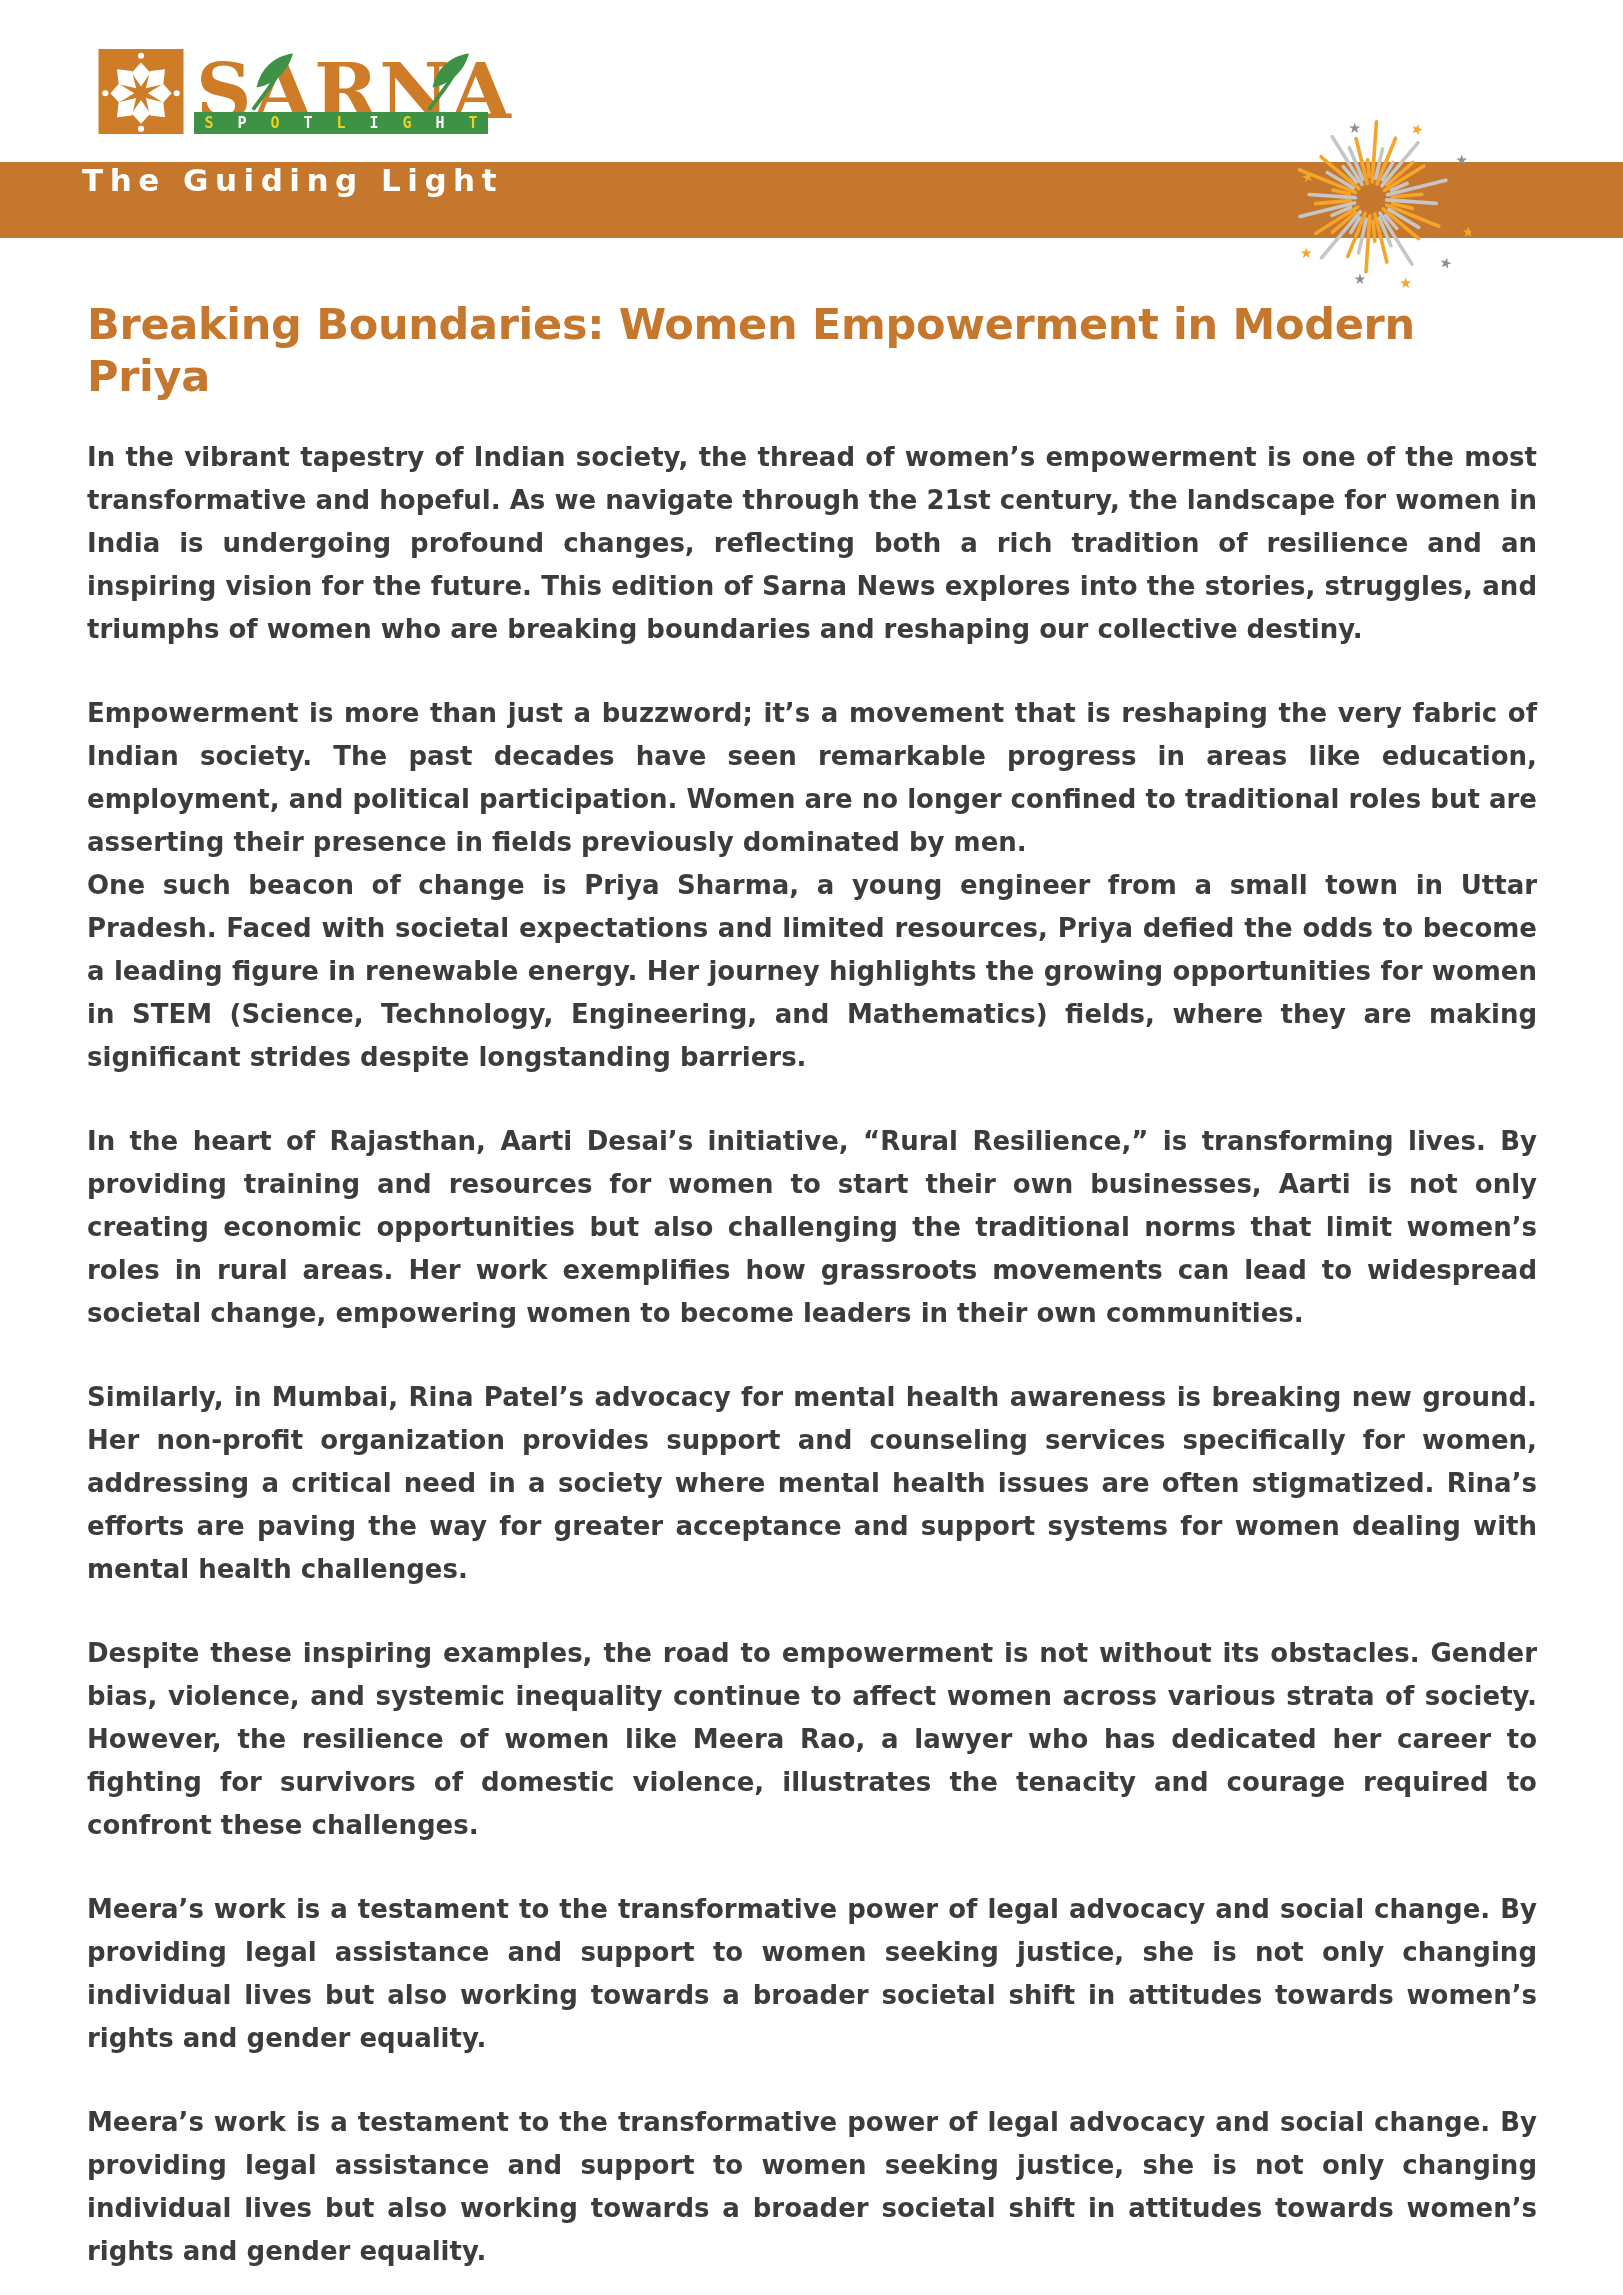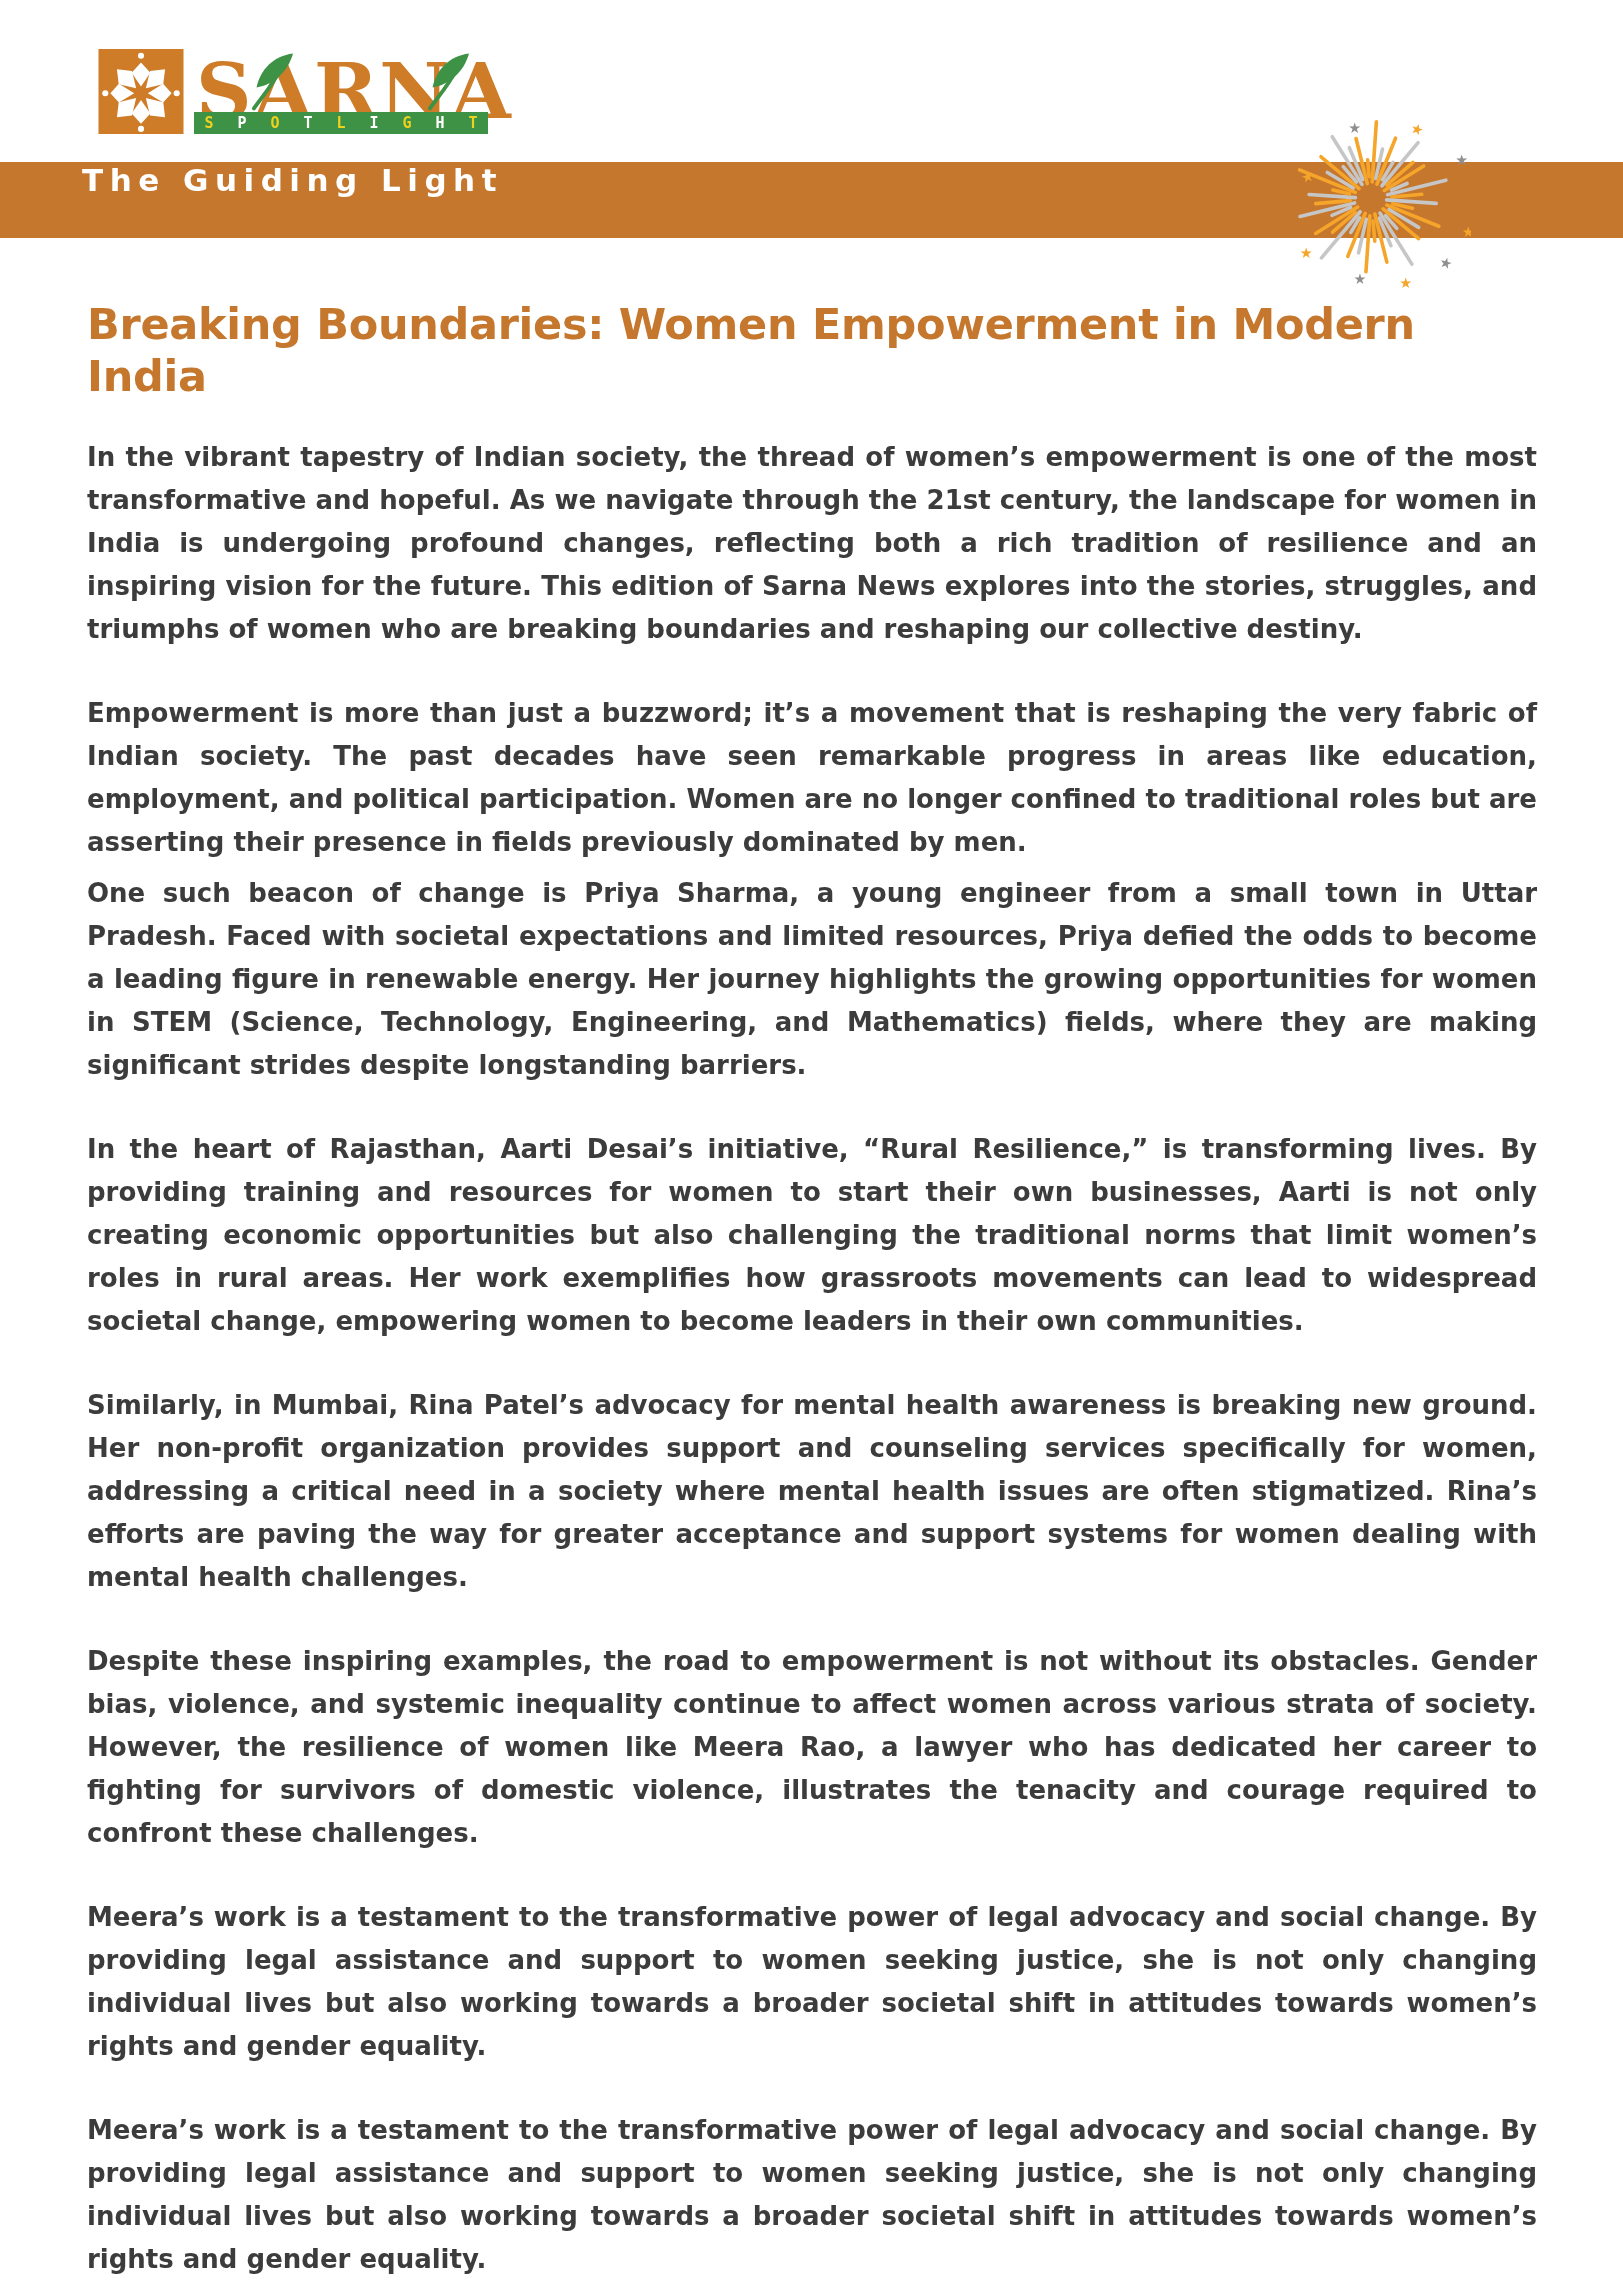--- a/index.html
+++ b/index.html
@@ -46,21 +46,21 @@
   
   .content{position:absolute;left:87px;top:298px;width:1450px;}
   h1.article-title{
     margin:0 0 34px 0;font-size:43px;line-height:52px;font-weight:700;
     color:var(--accent);letter-spacing:-0.3px;
   }
   .article-body p{
     margin:0 0 41px 0;font-size:26px;line-height:43px;color:var(--body-text);
     text-align:justify;font-weight:700;
   }
-  .article-body p.no-gap{margin-bottom:8px;}
+  .article-body p.no-gap{margin-bottom:0;}
 </style>
 </head>
 <body>
 
 <header>
 
   <svg class="logo-mark" viewBox="0 0 100 100" aria-hidden="true">
     <rect x="0" y="0" width="100" height="100" fill="var(--logo-orange)"></rect>
 
     <polygon points="50,44 61,28 50,16 39,28" fill="#fff"></polygon>
@@ -154,21 +154,21 @@
     <text x="276" y="90" fill="var(--star-g)" font-size="16">★</text>
     <text x="286" y="200" fill="var(--fw-o)" font-size="20">★</text>
     <text x="252" y="248" fill="var(--star-g)" font-size="24" transform="rotate(14 262 240)">★</text>
     <text x="38" y="232" fill="var(--fw-o)" font-size="22">★</text>
     <text x="120" y="272" fill="var(--star-g)" font-size="16">★</text>
     <text x="190" y="278" fill="var(--fw-o)" font-size="17">★</text>
   </svg>
 </header>
 
 <main class="content">
-  <h1 class="article-title">Breaking Boundaries: Women Empowerment in Modern India</h1>
+  <h1 class="article-title">Breaking Boundaries: Women Empowerment in Modern Priya</h1>
   <div class="article-body">
       <p>In the vibrant tapestry of Indian society, the thread of women’s empowerment is one of the most transformative and hopeful. As we navigate through the 21st century, the landscape for women in India is undergoing profound changes, reflecting both a rich tradition of resilience and an inspiring vision for the future. This edition of Sarna News explores into the stories, struggles, and triumphs of women who are breaking boundaries and reshaping our collective destiny.</p>
       <p class="no-gap">Empowerment is more than just a buzzword; it’s a movement that is reshaping the very fabric of Indian society. The past decades have seen remarkable progress in areas like education, employment, and political participation. Women are no longer confined to traditional roles but are asserting their presence in fields previously dominated by men.</p>
       <p>One such beacon of change is Priya Sharma, a young engineer from a small town in Uttar Pradesh. Faced with societal expectations and limited resources, Priya defied the odds to become a leading figure in renewable energy. Her journey highlights the growing opportunities for women in STEM (Science, Technology, Engineering, and Mathematics) fields, where they are making significant strides despite longstanding barriers.</p>
       <p>In the heart of Rajasthan, Aarti Desai’s initiative, “Rural Resilience,” is transforming lives. By providing training and resources for women to start their own businesses, Aarti is not only creating economic opportunities but also challenging the traditional norms that limit women’s roles in rural areas. Her work exemplifies how grassroots movements can lead to widespread societal change, empowering women to become leaders in their own communities.</p>
       <p>Similarly, in Mumbai, Rina Patel’s advocacy for mental health awareness is breaking new ground. Her non-profit organization provides support and counseling services specifically for women, addressing a critical need in a society where mental health issues are often stigmatized. Rina’s efforts are paving the way for greater acceptance and support systems for women dealing with mental health challenges.</p>
       <p>Despite these inspiring examples, the road to empowerment is not without its obstacles. Gender bias, violence, and systemic inequality continue to affect women across various strata of society. However, the resilience of women like Meera Rao, a lawyer who has dedicated her career to fighting for survivors of domestic violence, illustrates the tenacity and courage required to confront these challenges.</p>
       <p>Meera’s work is a testament to the transformative power of legal advocacy and social change. By providing legal assistance and support to women seeking justice, she is not only changing individual lives but also working towards a broader societal shift in attitudes towards women’s rights and gender equality.</p>
       <p>Meera’s work is a testament to the transformative power of legal advocacy and social change. By providing legal assistance and support to women seeking justice, she is not only changing individual lives but also working towards a broader societal shift in attitudes towards women’s rights and gender equality.</p>
     </div>

